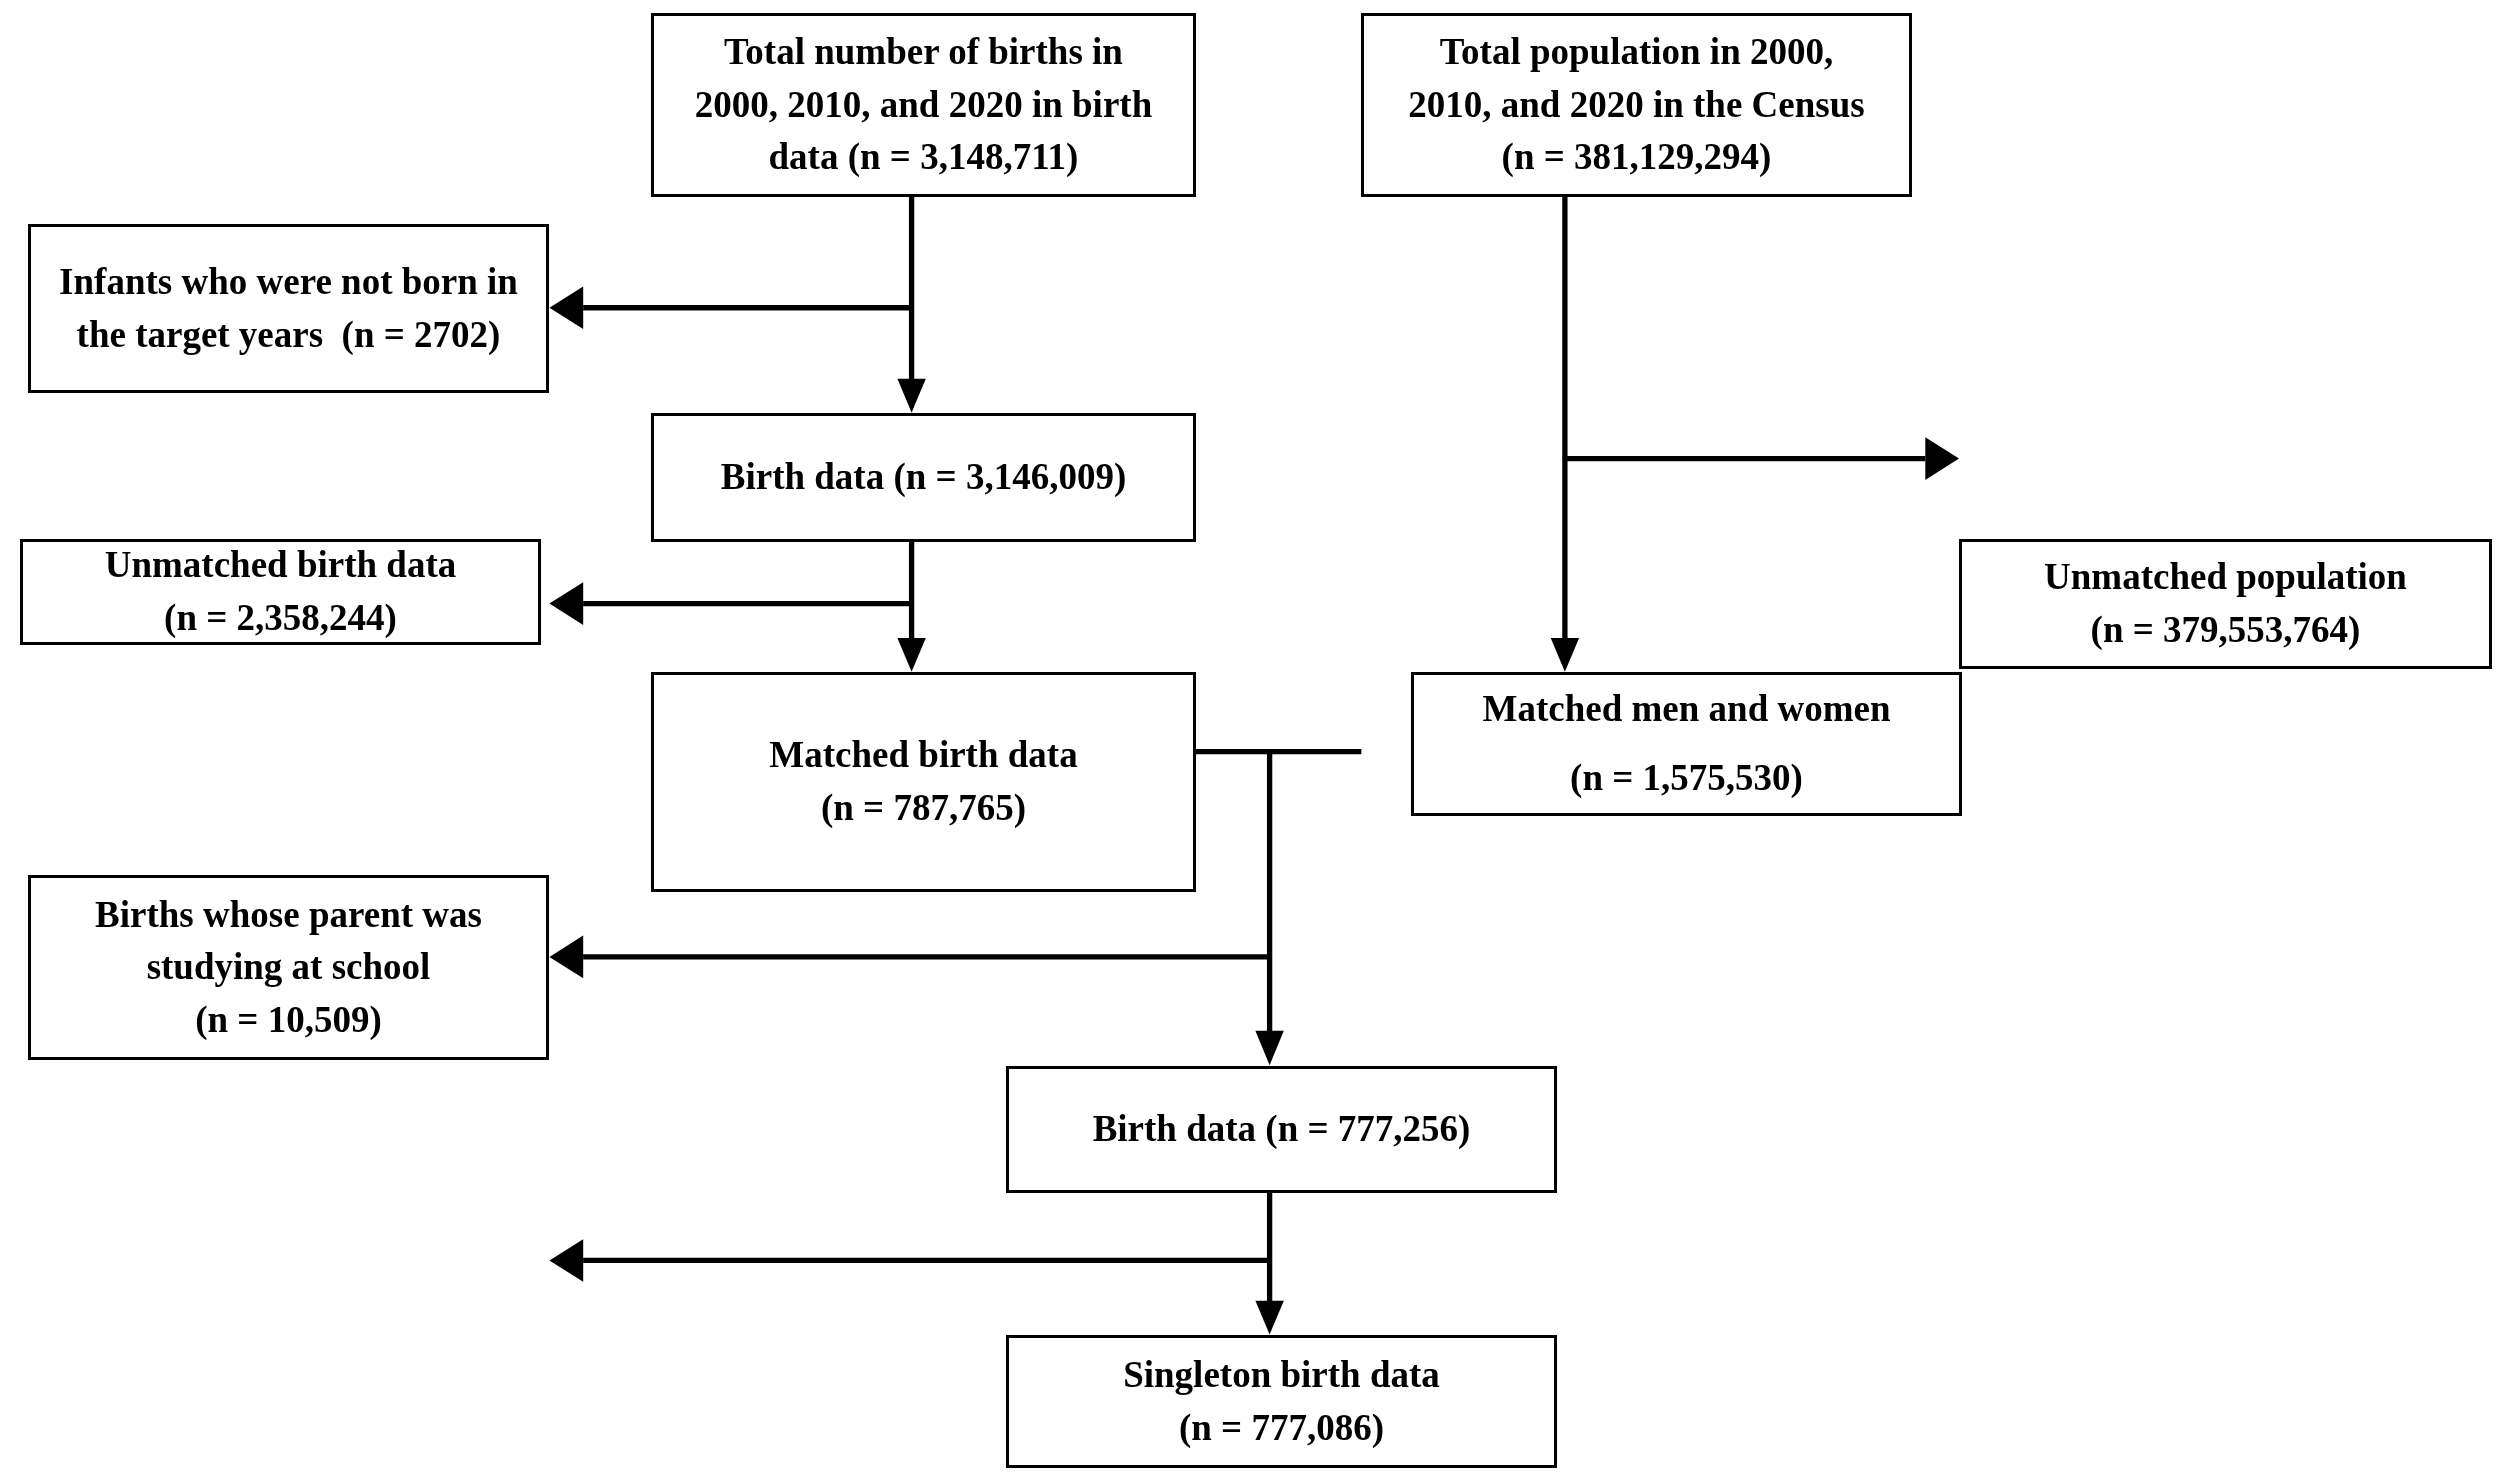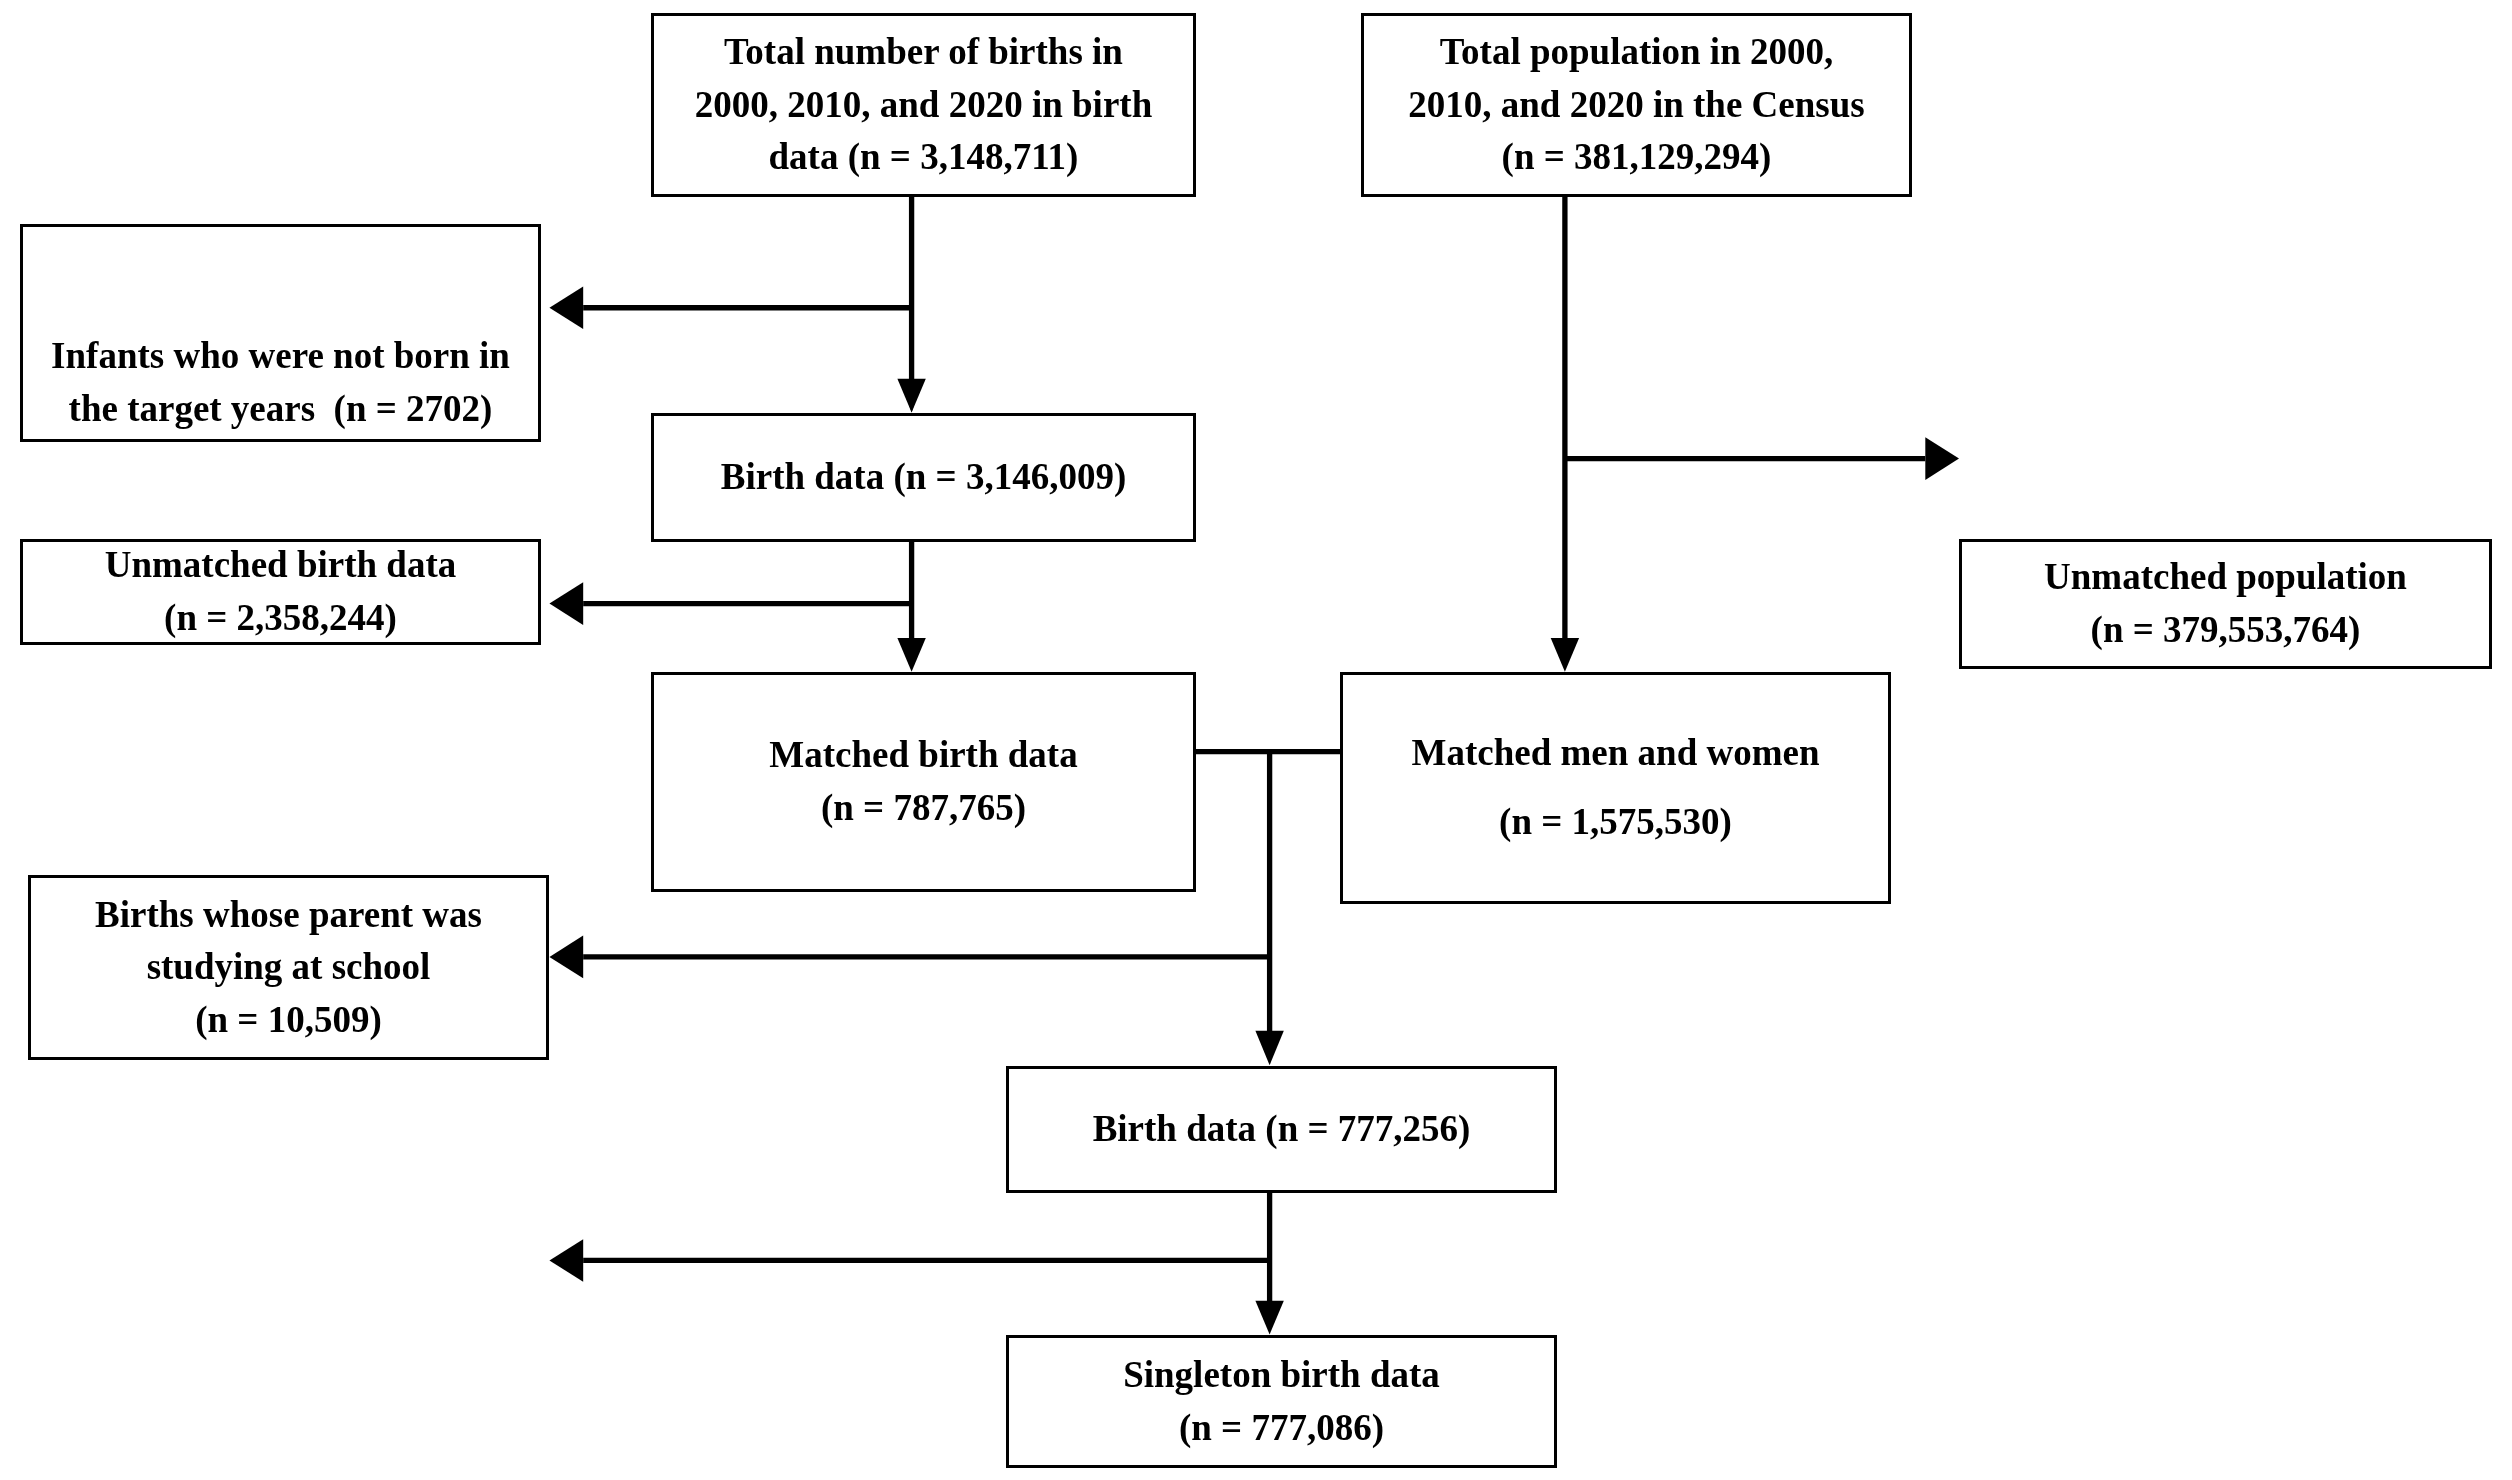--- a/index.html
+++ b/index.html
@@ -116,40 +116,40 @@
     <span class="node-line">2000, 2010, and 2020 in birth</span>
     <span class="node-line">data (n = 3,148,711)</span>
   </div>
 
   <div class="node-box" style="left:1361px; top:13px; width:551px; height:184px;">
     <span class="node-line">Total population in 2000,</span>
     <span class="node-line">2010, and 2020 in the Census</span>
     <span class="node-line">(n = 381,129,294)</span>
   </div>
 
-  <div class="node-box" style="left:20px; top:224px; width:521px; height:218px;justify-content:flex-end;">
+  <div class="node-box" style="left:28px; top:224px; width:521px; height:169px;">
     <span class="node-line">Infants who were not born in</span>
     <span class="node-line">the target years  (n = 2702)</span>
   </div>
 
   <div class="node-box" style="left:651px; top:413px; width:545px; height:129px;">
     <span class="node-line">Birth data (n = 3,146,009)</span>
   </div>
 
   <div class="node-box" style="left:20px; top:539px; width:521px; height:106px;">
     <span class="node-line">Unmatched birth data</span>
     <span class="node-line">(n = 2,358,244)</span>
   </div>
 
   <div class="node-box" style="left:651px; top:672px; width:545px; height:220px;">
     <span class="node-line">Matched birth data</span>
     <span class="node-line">(n = 787,765)</span>
   </div>
 
-  <div class="node-box" style="left:1340px; top:672px; width:551px; height:232px;gap:16px;">
+  <div class="node-box" style="left:1411px; top:672px; width:551px; height:144px;gap:16px;">
     <span class="node-line">Matched men and women</span>
     <span class="node-line">(n = 1,575,530)</span>
   </div>
 
   <div class="node-box" style="left:1959px; top:539px; width:533px; height:130px;">
     <span class="node-line">Unmatched population</span>
     <span class="node-line">(n = 379,553,764)</span>
   </div>
 
   <div class="node-box" style="left:28px; top:875px; width:521px; height:185px;">

